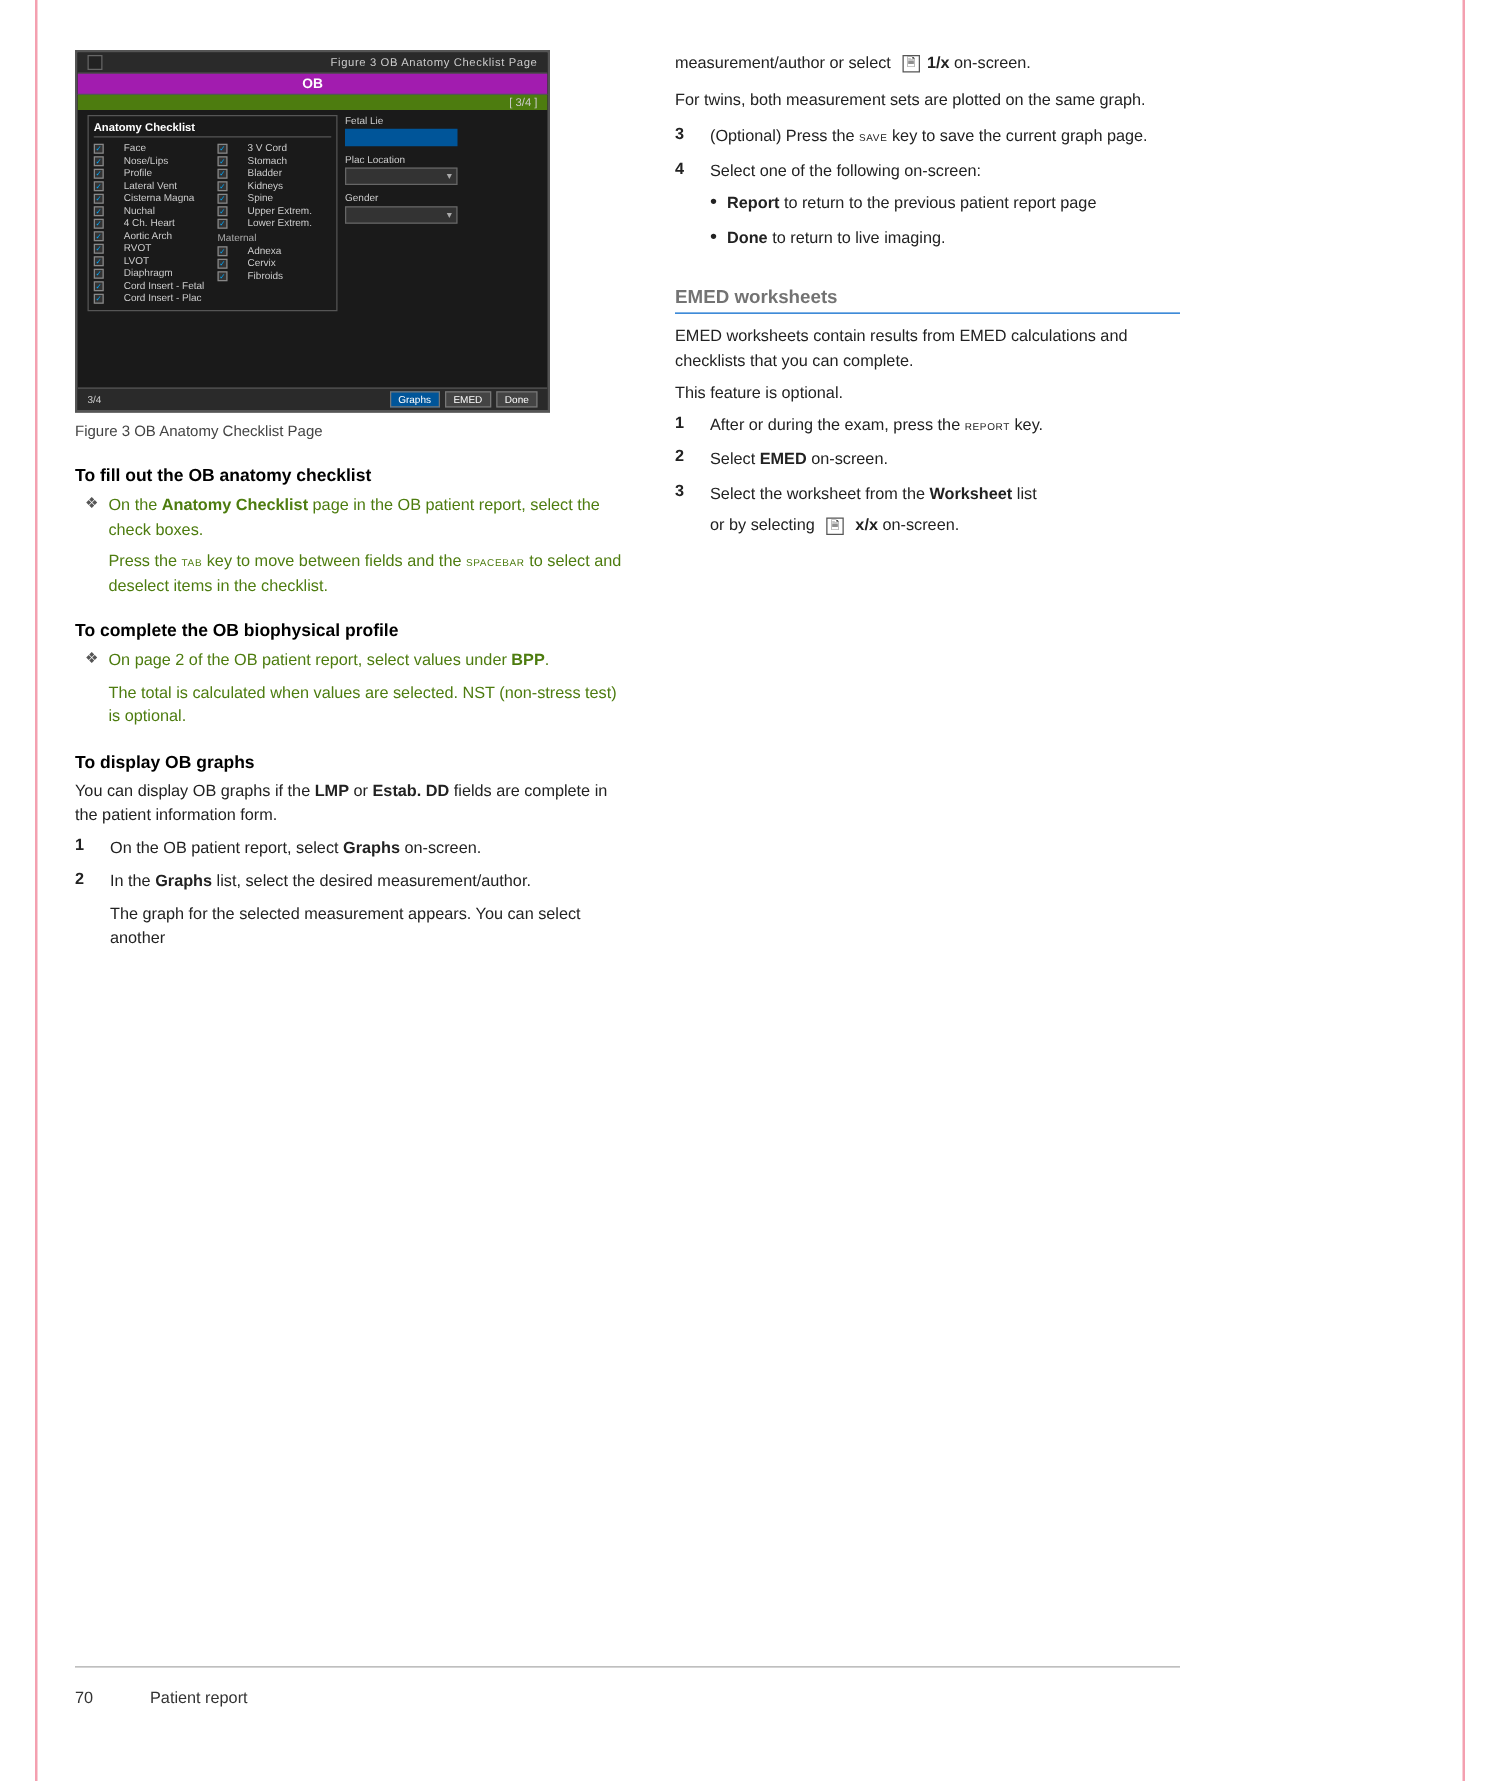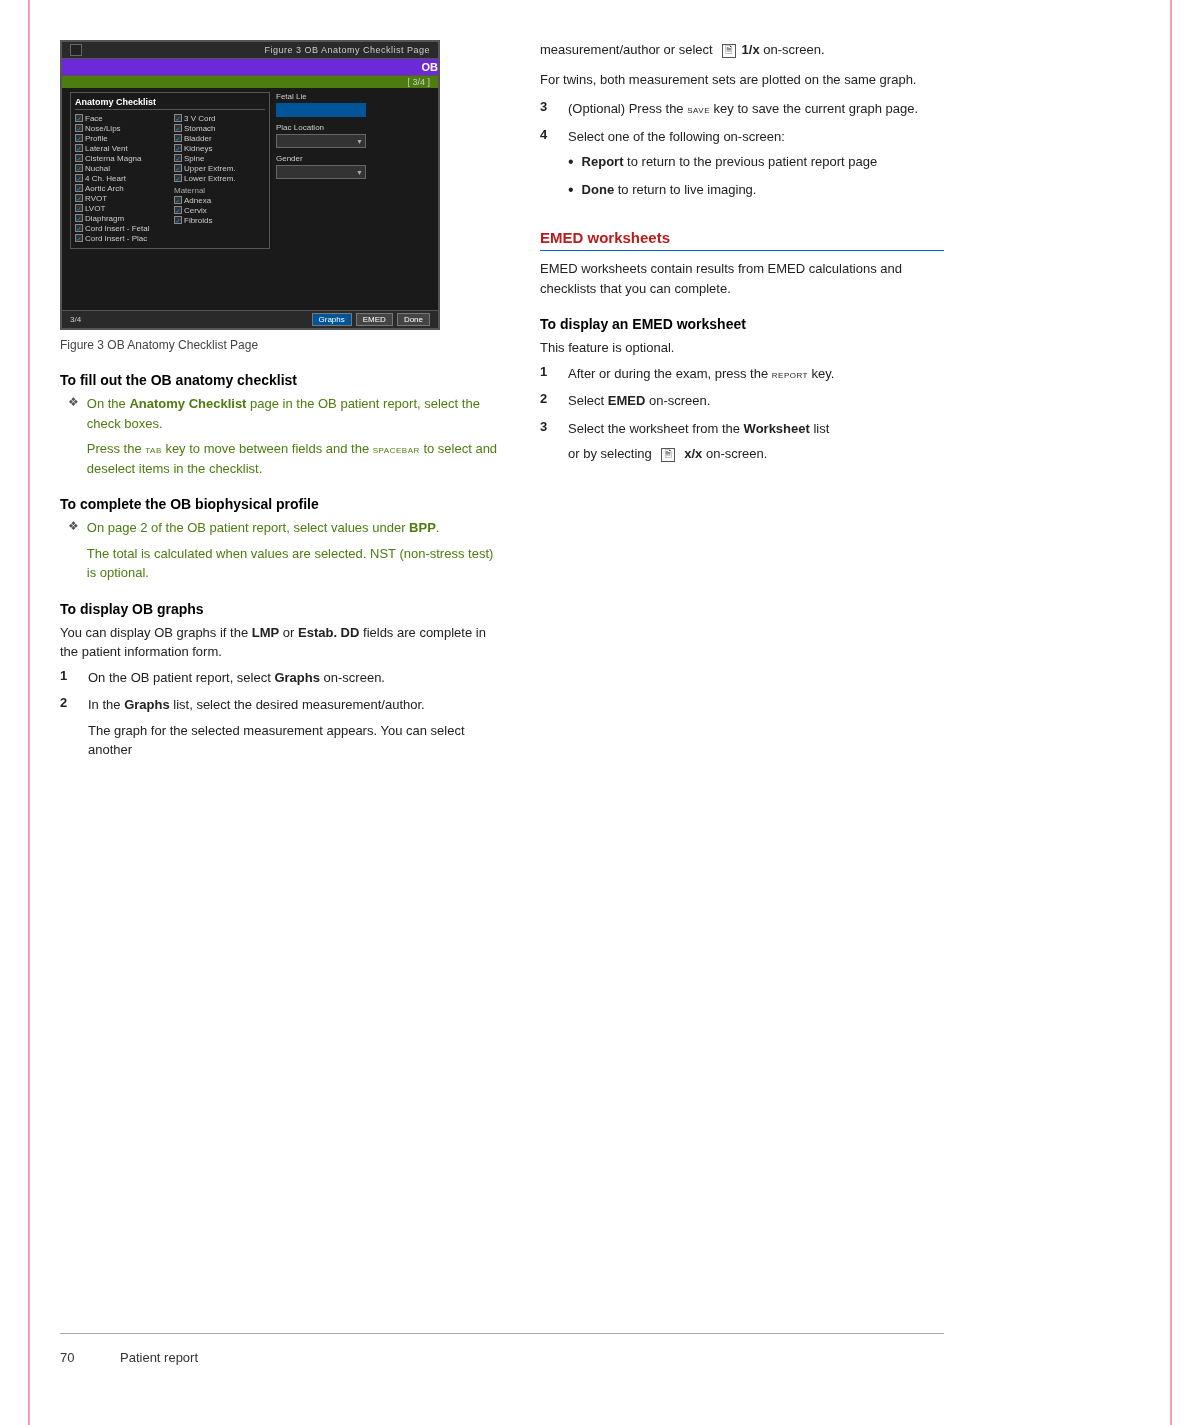--- a/index.html
+++ b/index.html
@@ -80,26 +80,26 @@
       border-bottom: 1px solid #555;
     }
 
     .screen-top-bar .date-time {
       font-size: 9px;
       color: #ccc;
       letter-spacing: 0.5px;
     }
 
     .screen-title-bar {
-      text-align: right;
+      text-align: center;
       padding: 2px 0;
       font-size: 11px;
       font-weight: bold;
       color: #fff;
-      background: #6d28d9;
+      background: #a21caf;
       border-bottom: 1px solid #555;
     }
 
     .screen-page-num {
       text-align: right;
       padding: 1px 8px;
       font-size: 9px;
       color: #ccc;
       background: #4d7c0f;
     }
@@ -129,22 +129,22 @@
       display: flex;
       gap: 8px;
     }
 
     .checklist-col {
       flex: 1;
     }
 
     .checklist-item {
       display: flex;
-      align-items: flex-start;
-      gap: 2px;
+      align-items: flex-end;
+      gap: 16px;
       margin-bottom: 1px;
     }
 
     .chk-box {
       width: 8px;
       height: 8px;
       border: 1px solid #888;
       background: #333;
       flex-shrink: 0;
       display: flex;
@@ -335,21 +335,21 @@
       border: 1px solid #555;
       font-size: 8px;
       vertical-align: middle;
       margin: 0 2px;
     }
 
     
     .emed-heading {
       font-size: 15px;
       font-weight: bold;
-      color: #b91c1c;
+      color: #737373;
       margin-top: 22px;
       margin-bottom: 8px;
       border-bottom: 1px solid #0066cc;
       padding-bottom: 4px;
     }
 
     
     .right-col .measurement-text {
       font-size: 13px;
       line-height: 1.5;
@@ -643,21 +643,20 @@
                 </li>
               </ul>
             </span>
           </span>
         </li>
       </ol>
 
       <div class="emed-heading">EMED worksheets</div>
       <p class="section-text">EMED worksheets contain results from EMED calculations and checklists that you can complete.</p>
 
-      <div class="section-heading">To display an EMED worksheet</div>
       <p class="section-text">This feature is optional.</p>
 
       <ol class="numbered-list">
         <li class="numbered-item">
           <span class="item-number">1</span>
           <span class="item-text">
             After or during the exam, press the <span class="small-caps">report</span> key.
           </span>
         </li>
         <li class="numbered-item">

